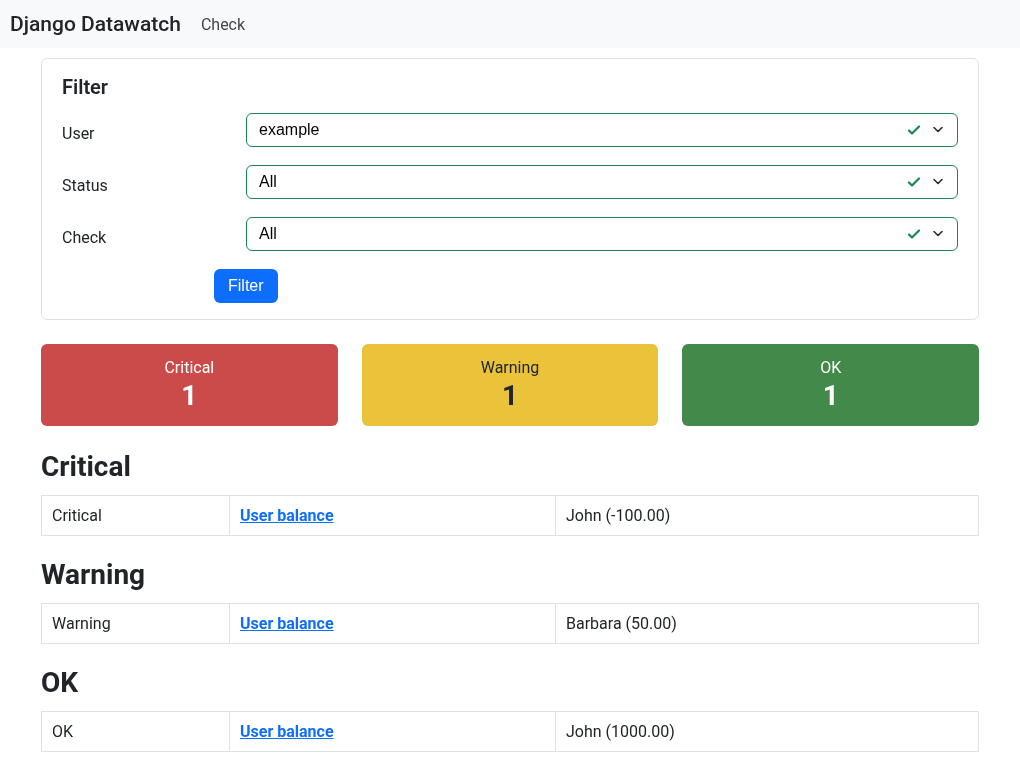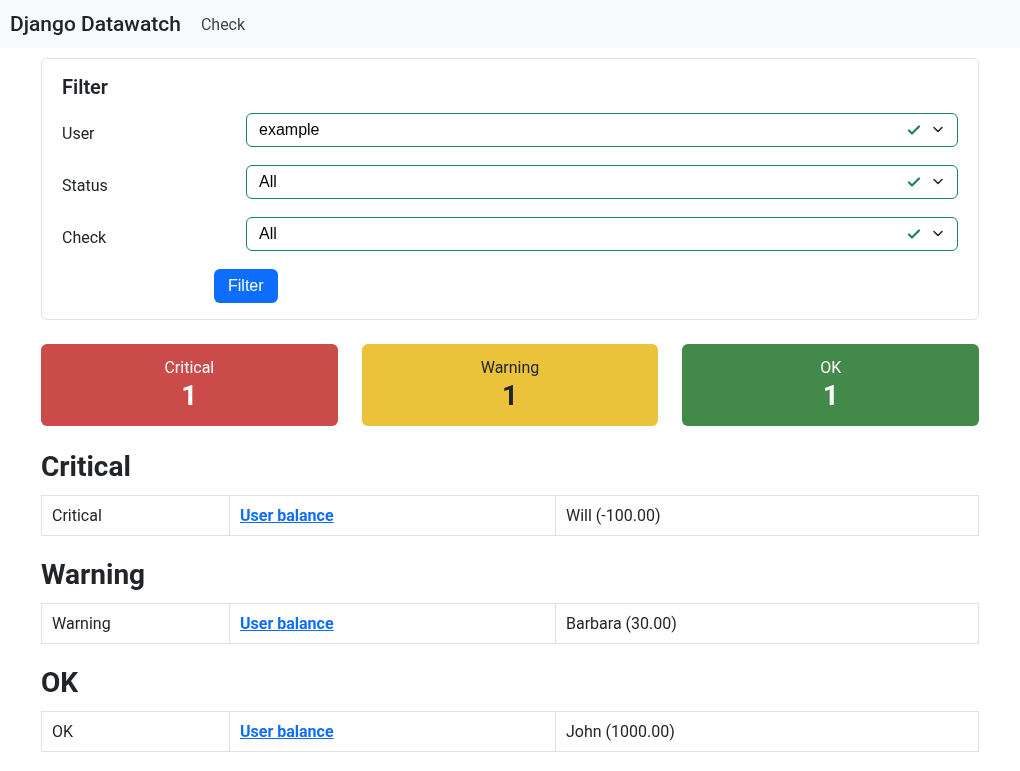--- a/index.html
+++ b/index.html
@@ -227,32 +227,32 @@
       <div class="status-card-count">1</div>
     </div>
   </div>
 
   <div class="section-title">Critical</div>
   <table class="tbl">
     <tbody>
         <tr>
       <td class="col-status">Critical</td>
       <td class="col-check"><a class="check-link">User balance</a></td>
-      <td class="col-payload">Will (-100.00)</td>
+      <td class="col-payload">John (-100.00)</td>
     </tr>
   </tbody>
     </table>
 
   <div class="section-title">Warning</div>
   <table class="tbl">
     <tbody>
         <tr>
       <td class="col-status">Warning</td>
       <td class="col-check"><a class="check-link">User balance</a></td>
-      <td class="col-payload">Barbara (30.00)</td>
+      <td class="col-payload">Barbara (50.00)</td>
     </tr>
   </tbody>
     </table>
 
   <div class="section-title">OK</div>
   <table class="tbl">
     <tbody>
         <tr>
       <td class="col-status">OK</td>
       <td class="col-check"><a class="check-link">User balance</a></td>

